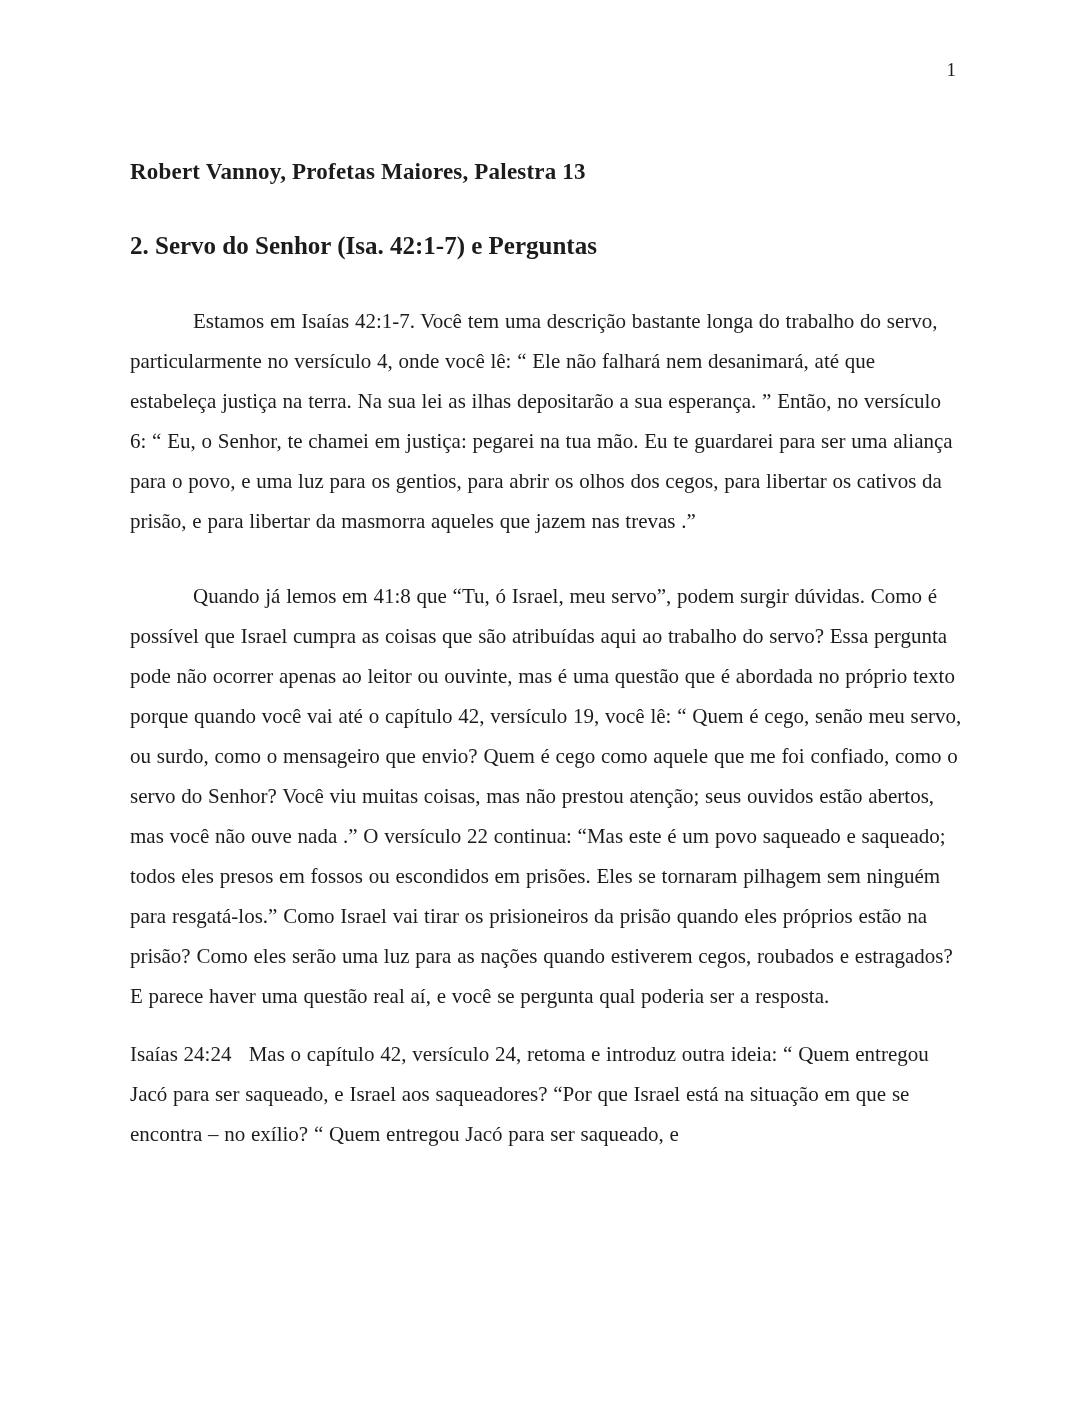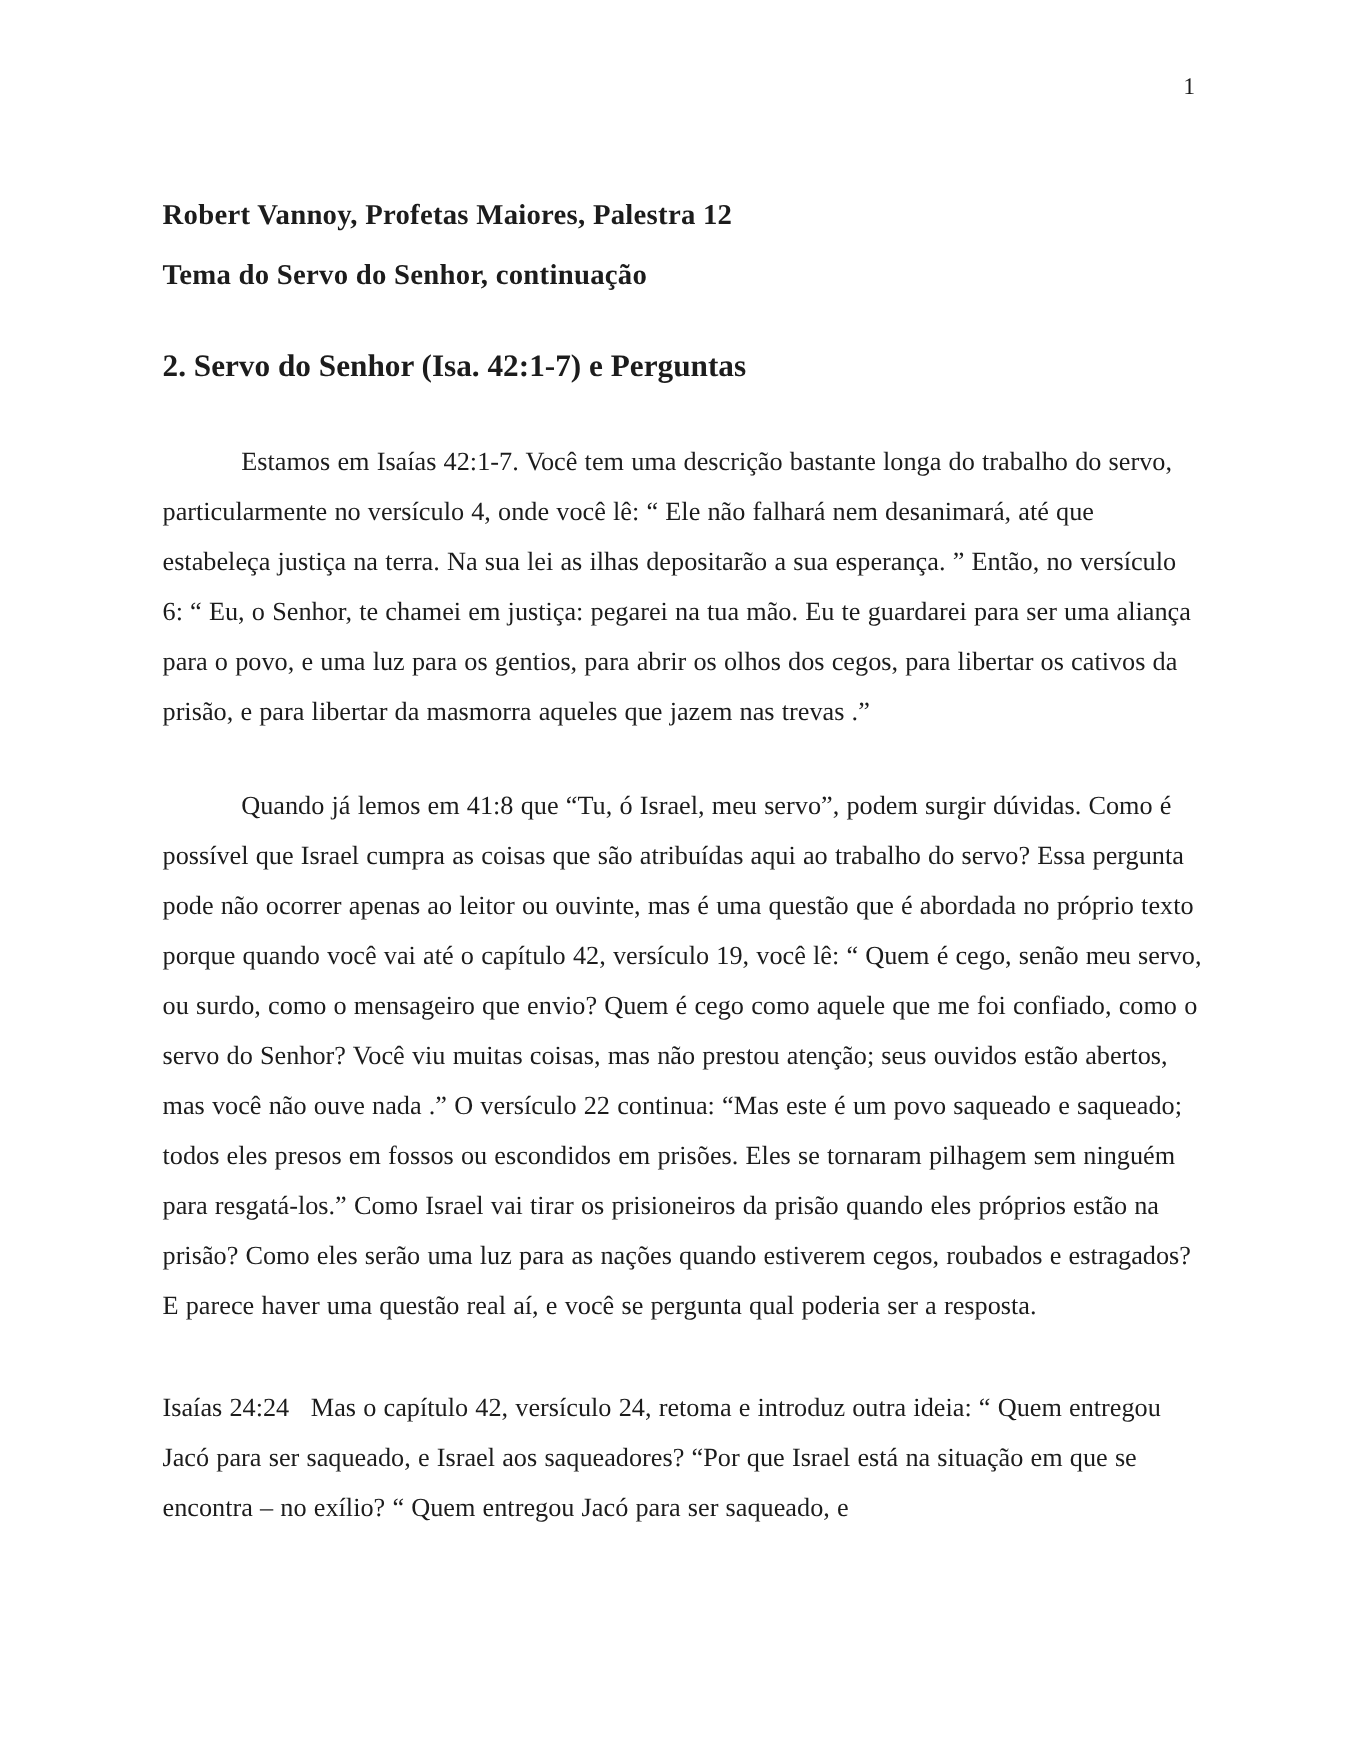--- a/index.html
+++ b/index.html
@@ -47,33 +47,32 @@
     margin: 0;
     text-align: left;
     white-space: pre-wrap;
     word-spacing: 0.5px;
   }
   .para.indent-first {
     text-indent: 63px;
     margin-top: 35px;
   }
   .para.gap-before {
-    margin-top: 42px;
+    margin-top: 18px;
   }
 </style>
 </head>
 <body>
 
 <div class="page">
 
   <div class="page-number">1</div>
 
-  <h1 class="doc-title">Robert Vannoy, Profetas Maiores, Palestra 12</h1>
+  <h1 class="doc-title">Robert Vannoy, Profetas Maiores, Palestra 13</h1>
 
-  <h1 class="doc-title">Tema do Servo do Senhor, continuação</h1>
 
   <p class="section-heading">2. Servo do Senhor (Isa. 42:1-7) e Perguntas</p>
 
   <p class="para indent-first">Estamos em Isaías 42:1-7. Você tem uma descrição bastante longa do trabalho do servo, particularmente no versículo 4, onde você lê: “ Ele não falhará nem desanimará, até que estabeleça justiça na terra. Na sua lei as ilhas depositarão a sua esperança. ” Então, no versículo 6: “ Eu, o Senhor, te chamei em justiça: pegarei na tua mão. Eu te guardarei para ser uma aliança para o povo, e uma luz para os gentios, para abrir os olhos dos cegos, para libertar os cativos da prisão, e para libertar da masmorra aqueles que jazem nas trevas .”</p>
 
   <p class="para indent-first">Quando já lemos em 41:8 que “Tu, ó Israel, meu servo”, podem surgir dúvidas. Como é possível que Israel cumpra as coisas que são atribuídas aqui ao trabalho do servo? Essa pergunta pode não ocorrer apenas ao leitor ou ouvinte, mas é uma questão que é abordada no próprio texto porque quando você vai até o capítulo 42, versículo 19, você lê: “ Quem é cego, senão meu servo, ou surdo, como o mensageiro que envio? Quem é cego como aquele que me foi confiado, como o servo do Senhor? Você viu muitas coisas, mas não prestou atenção; seus ouvidos estão abertos, mas você não ouve nada .” O versículo 22 continua: “Mas este é um povo saqueado e saqueado; todos eles presos em fossos ou escondidos em prisões. Eles se tornaram pilhagem sem ninguém para resgatá-los.” Como Israel vai tirar os prisioneiros da prisão quando eles próprios estão na prisão? Como eles serão uma luz para as nações quando estiverem cegos, roubados e estragados? E parece haver uma questão real aí, e você se pergunta qual poderia ser a resposta.</p>
 
   <p class="para gap-before">Isaías 24:24   Mas o capítulo 42, versículo 24, retoma e introduz outra ideia: “ Quem entregou Jacó para ser saqueado, e Israel aos saqueadores? “Por que Israel está na situação em que se encontra – no exílio? “ Quem entregou Jacó para ser saqueado, e</p>
 
 </div>

